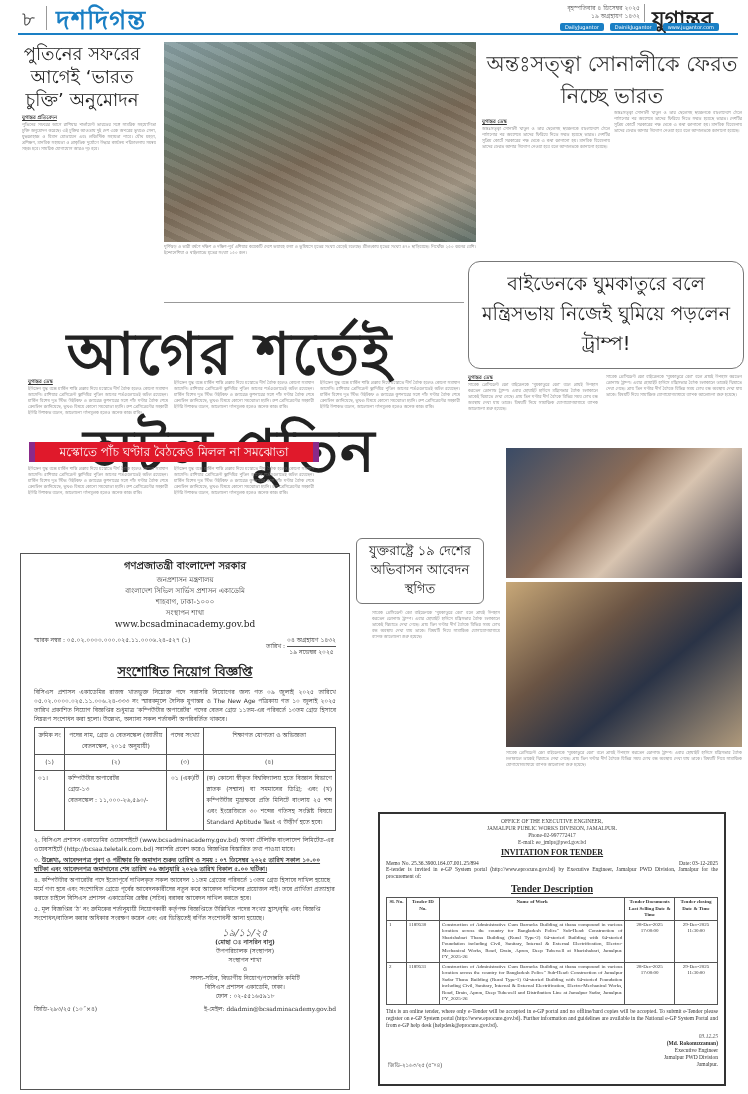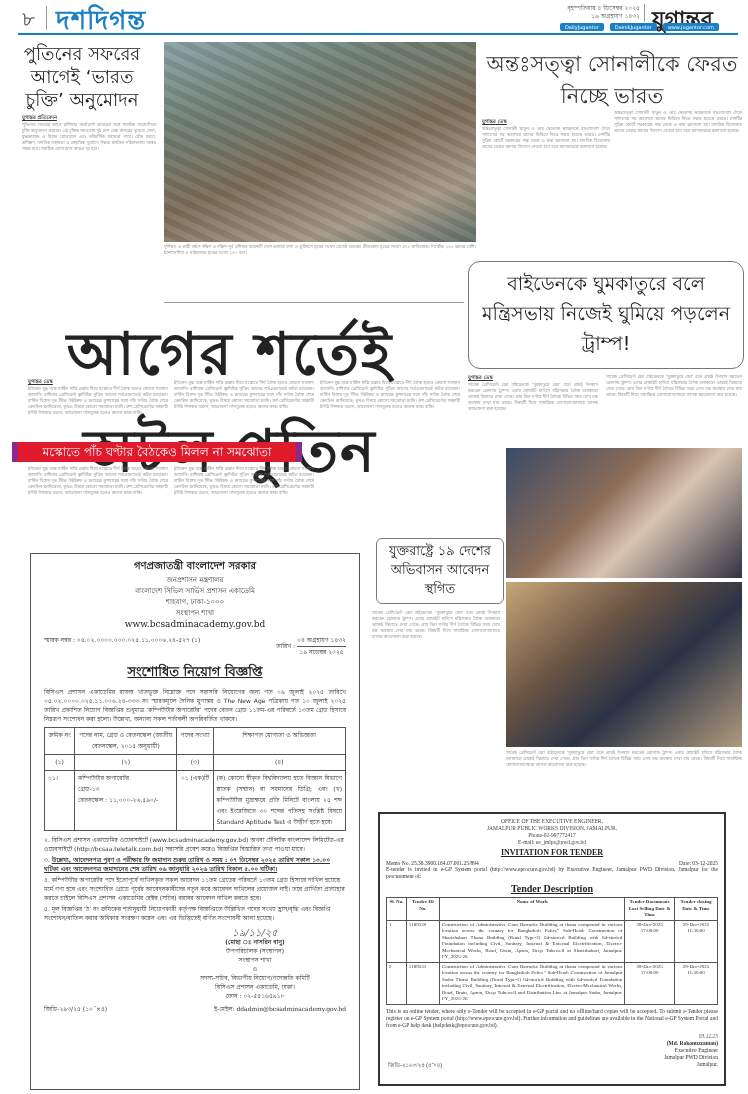--- a/index.html
+++ b/index.html
@@ -19,26 +19,26 @@
   .tiny { font-size: 4.2px; line-height: 6px; color: #777; text-align: justify; }
   .col-text { overflow: hidden; }
   .head-putin1 { left: 22px; top: 42px; width: 120px; font-size: 18px; line-height: 23px; text-align: center; color: #222; }
   .byline { font-size: 5px; color: #333; font-weight: bold; text-decoration: underline; }
   .photo-main { left: 164px; top: 42px; width: 312px; height: 200px; background: linear-gradient(160deg,#8aa1a6 0%,#6d7d6f 30%,#7b6b58 55%,#a49886 80%,#5f6f68 100%); }
   .photo-main::after { content: ""; position: absolute; inset: 0; background: repeating-linear-gradient(25deg, rgba(255,255,255,0.06) 0 6px, rgba(0,0,0,0.06) 6px 12px); }
   .head-sonali { left: 482px; top: 48px; width: 260px; font-size: 21px; line-height: 32px; text-align: center; color: #333; }
   .hr { height: 1px; background: #999; }
   .big-head { left: 0px; top: 310px; width: 748px; text-align: center; font-size: 58px; font-weight: bold; color: #222; letter-spacing: 2px; }
   .trump-box { left: 468px; top: 261px; width: 276px; height: 108px; border: 1.5px solid #777; border-radius: 12px; text-align: center; font-size: 19px; line-height: 30px; color: #222; padding-top: 6px; }
-  .red-banner { left: 12px; top: 442px; width: 290px; height: 20px; background: #e0192b; border-left: 6px solid #8a2a8a; border-right: 6px solid #8a2a8a; color: #fff; font-size: 12px; line-height: 20px; text-align: center; }
-  .us-box { left: 376px; top: 538px; width: 128px; height: 66px; border: 1.5px solid #777; border-radius: 6px; text-align: center; font-size: 13px; line-height: 19px; color: #222; padding-top: 2px; }
+  .red-banner { left: 29px; top: 442px; width: 290px; height: 20px; background: #e0192b; border-left: 6px solid #8a2a8a; border-right: 6px solid #8a2a8a; color: #fff; font-size: 12px; line-height: 20px; text-align: center; }
+  .us-box { left: 356px; top: 538px; width: 128px; height: 66px; border: 1.5px solid #777; border-radius: 6px; text-align: center; font-size: 13px; line-height: 19px; color: #222; padding-top: 2px; }
   .photo-a { left: 506px; top: 448px; width: 236px; height: 130px; background: linear-gradient(135deg,#3a4b66,#8a6c58 40%,#d8c4b0 60%,#334 100%); }
   .photo-b { left: 506px; top: 582px; width: 236px; height: 165px; background: linear-gradient(140deg,#c8a878,#6a5444 35%,#2a3346 60%,#b09a7c 100%); }
   
-  .ad-left { left: 30px; top: 553px; width: 330px; height: 537px; border: 1.5px solid #555; padding: 4px 13px; }
+  .ad-left { left: 20px; top: 553px; width: 330px; height: 537px; border: 1.5px solid #555; padding: 4px 13px; }
   .ad-left .gov { text-align: center; font-size: 10px; font-weight: bold; color: #222; }
   .ad-left .c { text-align: center; font-size: 7px; line-height: 11px; color: #333; }
   .ad-left .web { text-align: center; font-size: 9px; font-family: "DejaVu Serif", serif; color: #222; }
   .ref-row { display: flex; justify-content: space-between; font-size: 6px; margin-top: 6px; color: #333; }
   .notice-title { text-align: center; font-size: 13px; font-weight: bold; text-decoration: underline; margin: 4px 0; color: #222; }
   .ad-p { font-size: 6px; line-height: 9px; color: #333; text-align: justify; }
   table.jobs { width: 100%; border-collapse: collapse; font-size: 6px; margin-top: 4px; }
   table.jobs td, table.jobs th { border: 1px solid #555; padding: 2px 3px; font-weight: normal; vertical-align: top; color: #333; }
   .ad-list { font-size: 6px; line-height: 9px; margin-top: 4px; color: #333; }
   .ad-list li { list-style: none; margin-bottom: 2px; }

